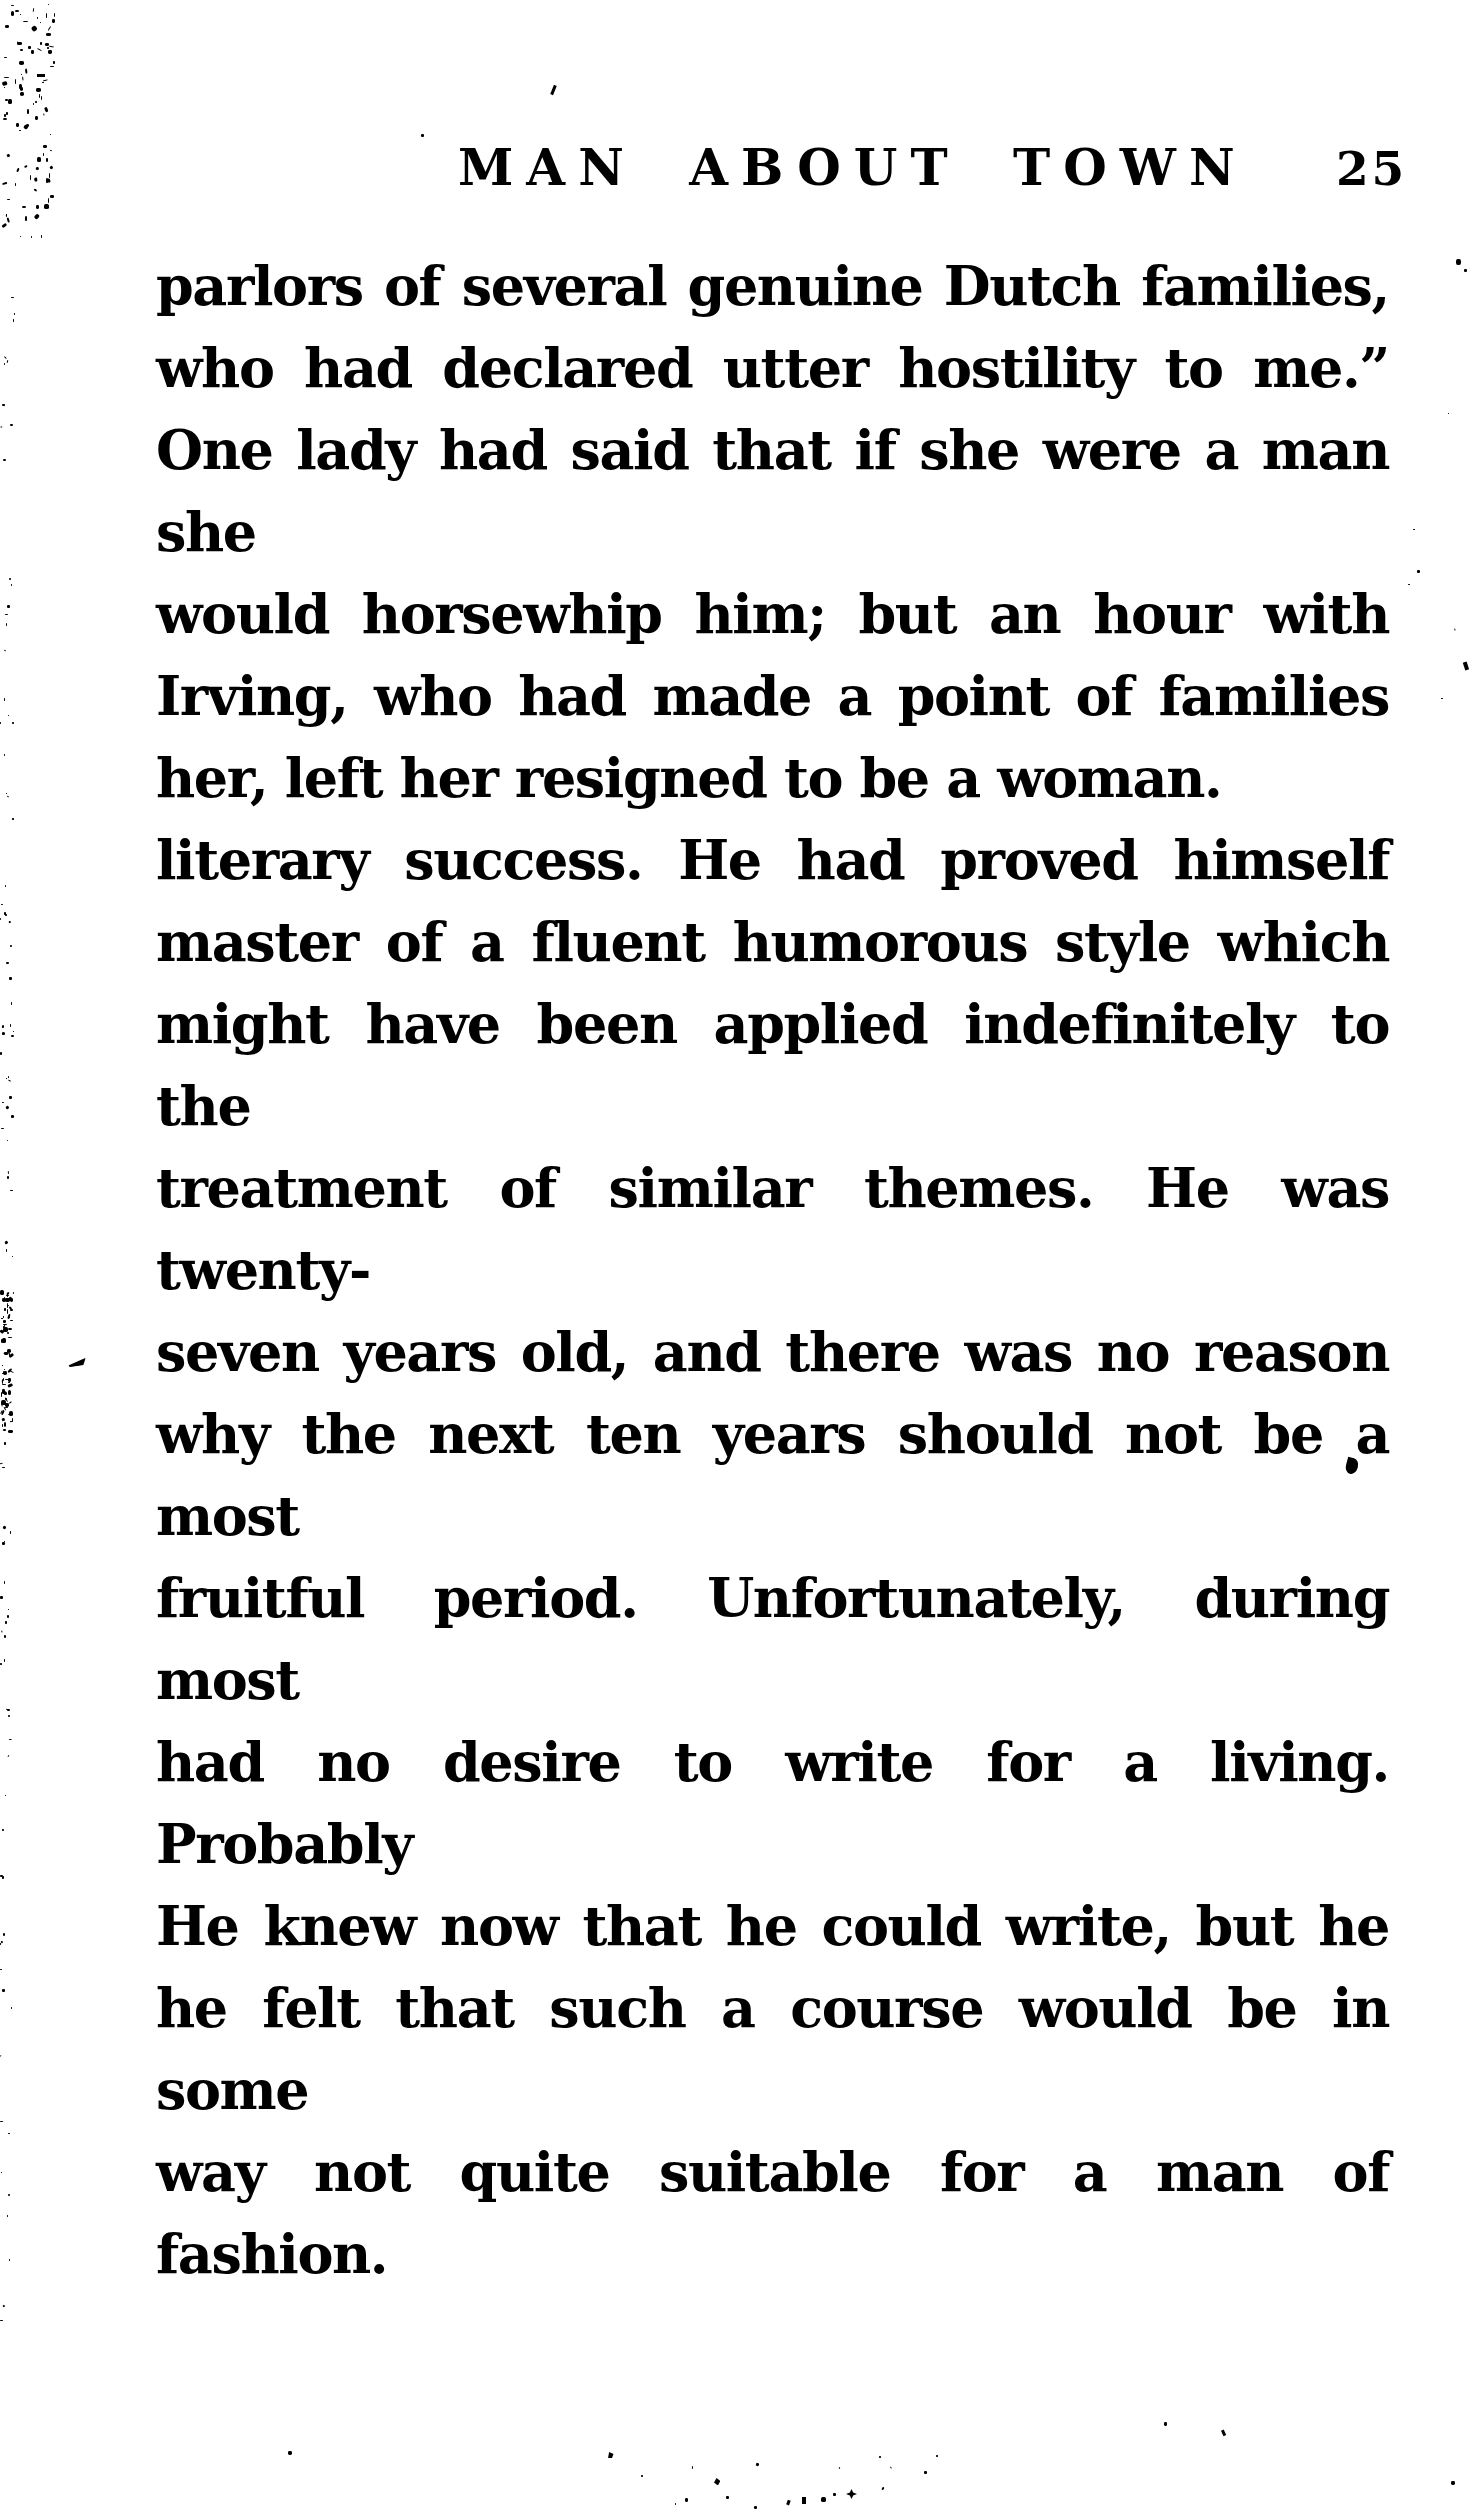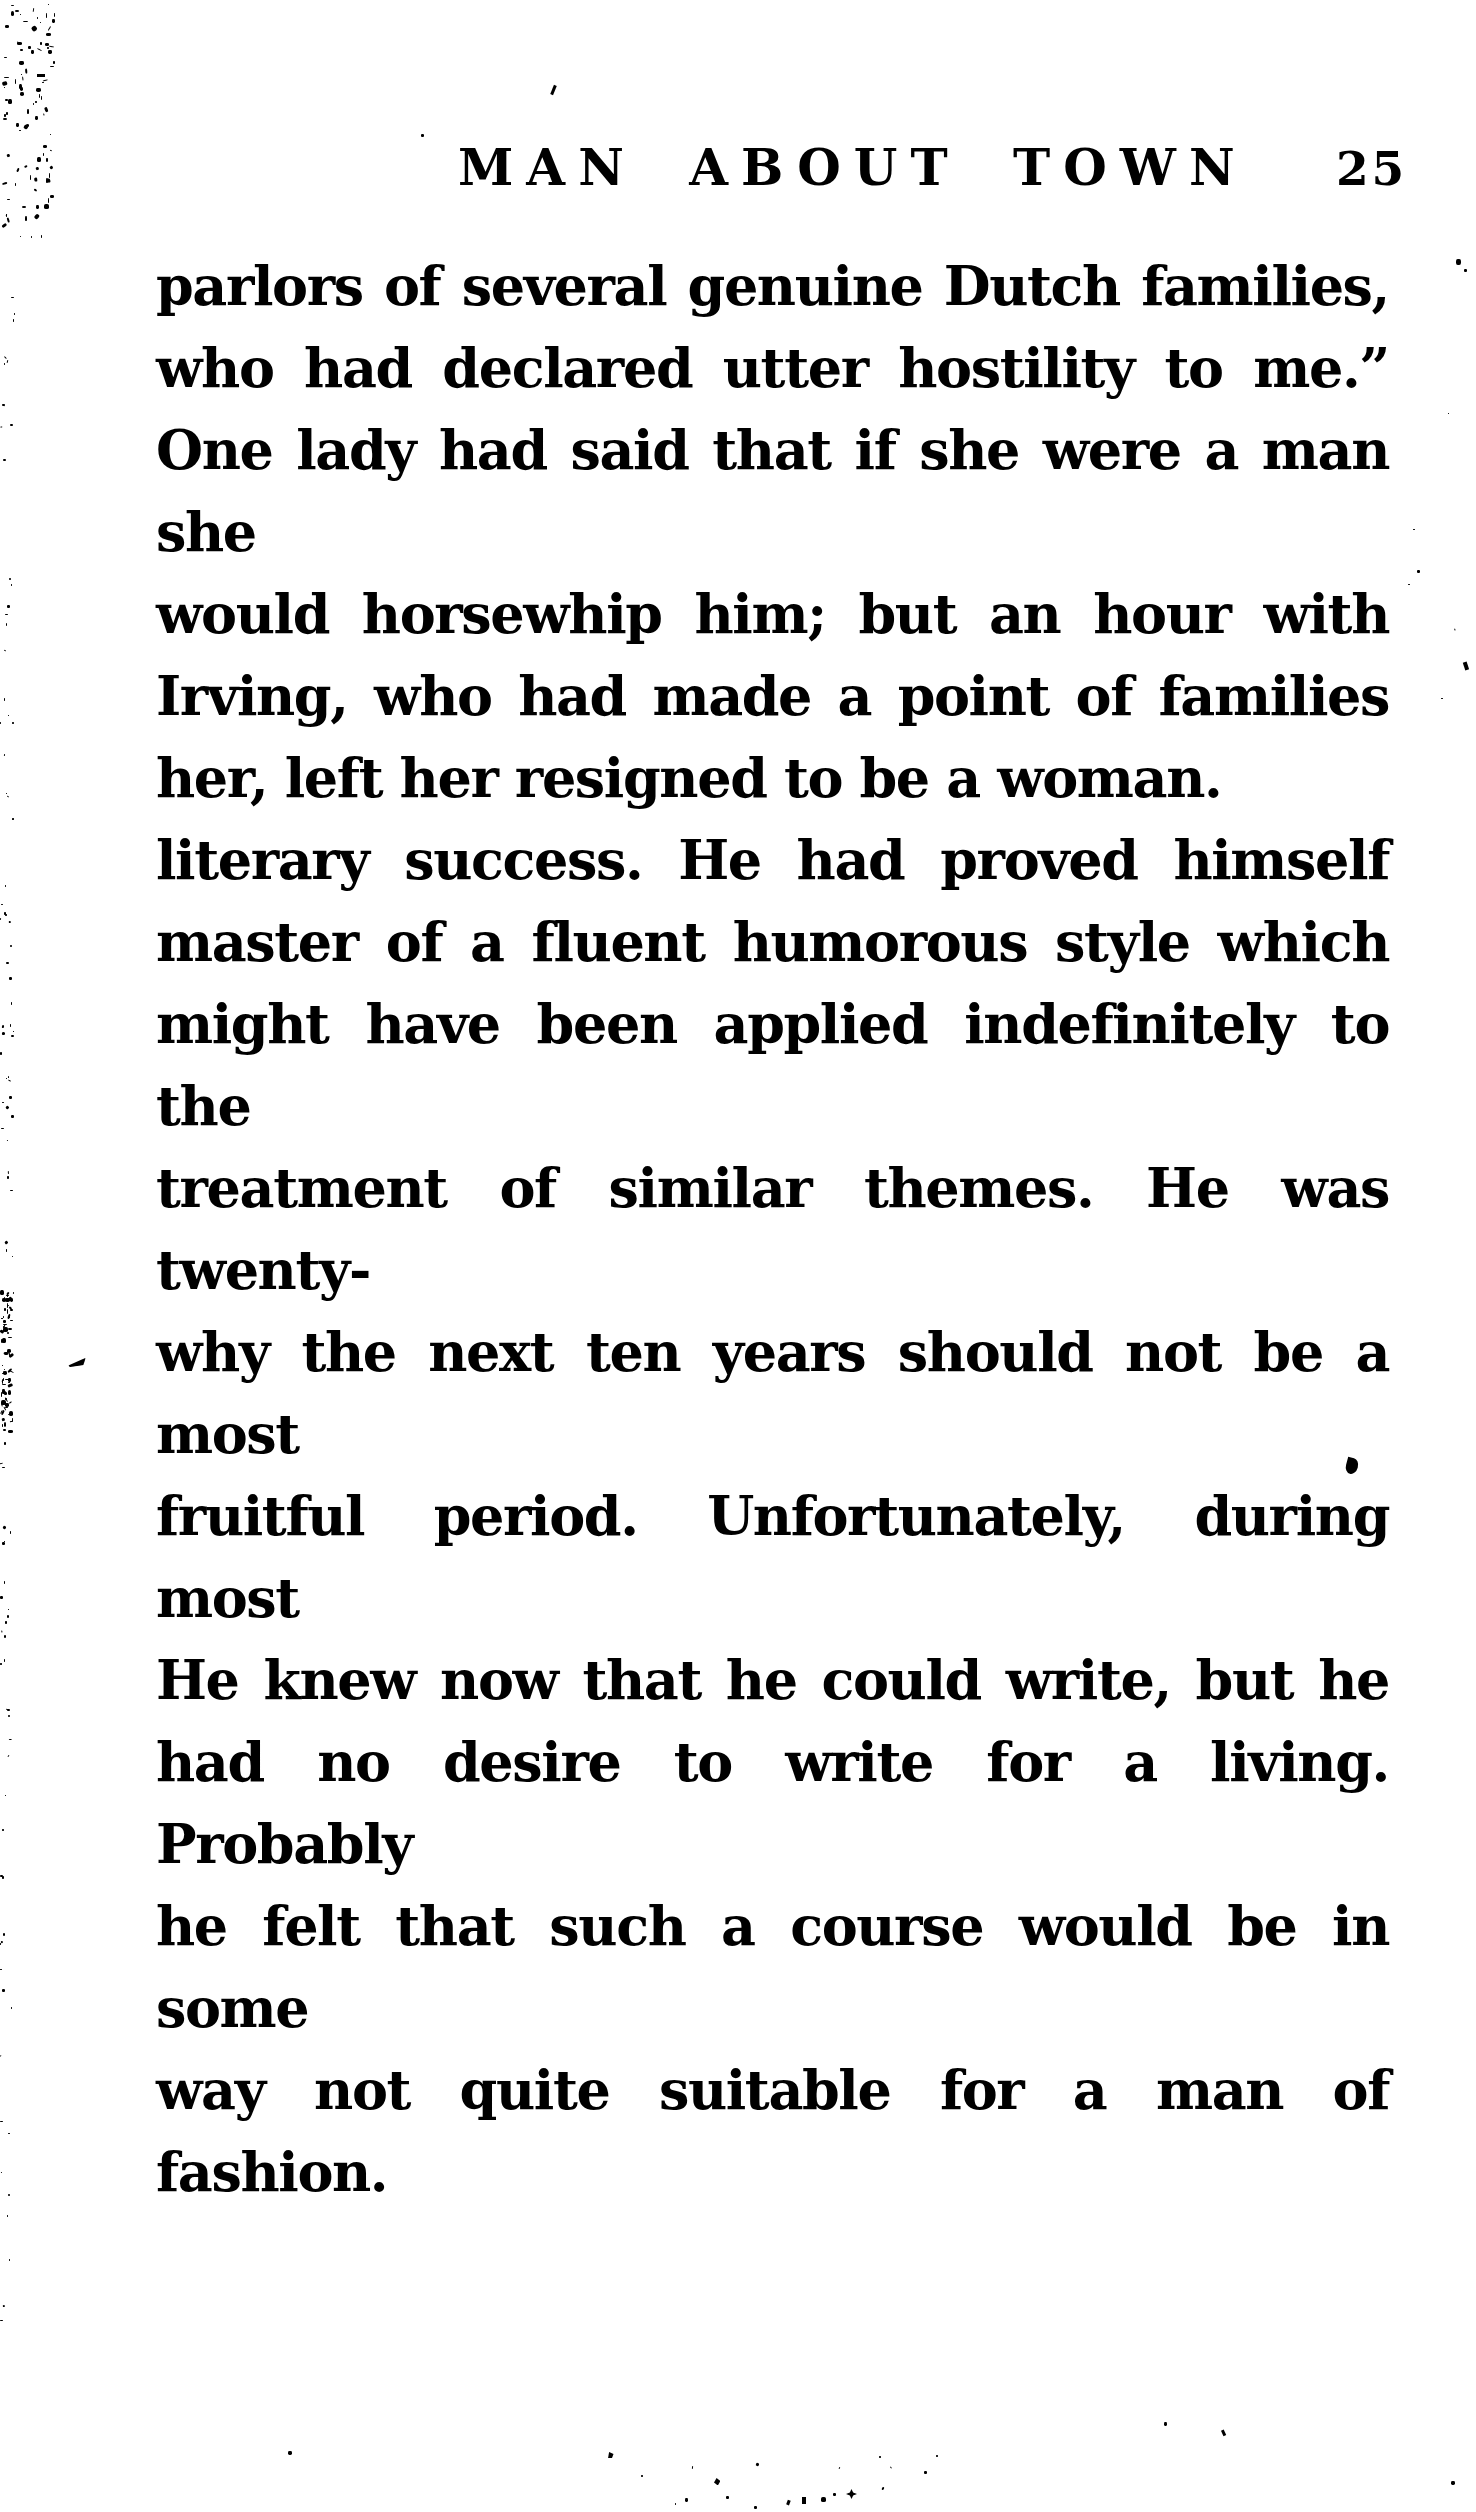--- a/index.html
+++ b/index.html
@@ -67,24 +67,25 @@
       <div class="line">parlors of several genuine Dutch families,</div>
       <div class="line">who had declared utter hostility to me.”</div>
       <div class="line">One lady had said that if she were a man she</div>
       <div class="line">would horsewhip him; but an hour with</div>
       <div class="line">Irving, who had made a point of families</div>
       <div class="line last">her, left her resigned to be a woman.</div>
       <div class="line">literary success.  He had proved himself</div>
       <div class="line">master of a fluent humorous style which</div>
       <div class="line">might have been applied indefinitely to the</div>
       <div class="line">treatment of similar themes.  He was twenty-</div>
+      <div class="line">seven years old, and there was no reason</div>
       <div class="line">why the next ten years should not be a most</div>
       <div class="line">fruitful period.  Unfortunately, during most</div>
+      <div class="line">had no desire to write for a living.  Probably</div>
       <div class="line">He knew now that he could write, but he</div>
-      <div class="line">had no desire to write for a living.  Probably</div>
       <div class="line">he felt that such a course would be in some</div>
       <div class="line">way not quite suitable for a man of fashion.</div>
     </div>
 
   <div id="blot-him"></div>
   <div id="mark-arrow"></div>
   <div class="mark" style="left:37px;top:74px;width:8.3px;height:2.8px;"></div>
   <div class="mark" style="left:552px;top:85px;width:2.8px;height:10px;transform:rotate(22deg);"></div>
   <div class="speck" style="left:421px;top:134px;width:2.8px;height:2.8px;"></div>
   <div class="speck" style="left:1456px;top:259px;width:4.6px;height:5.5px;"></div>

